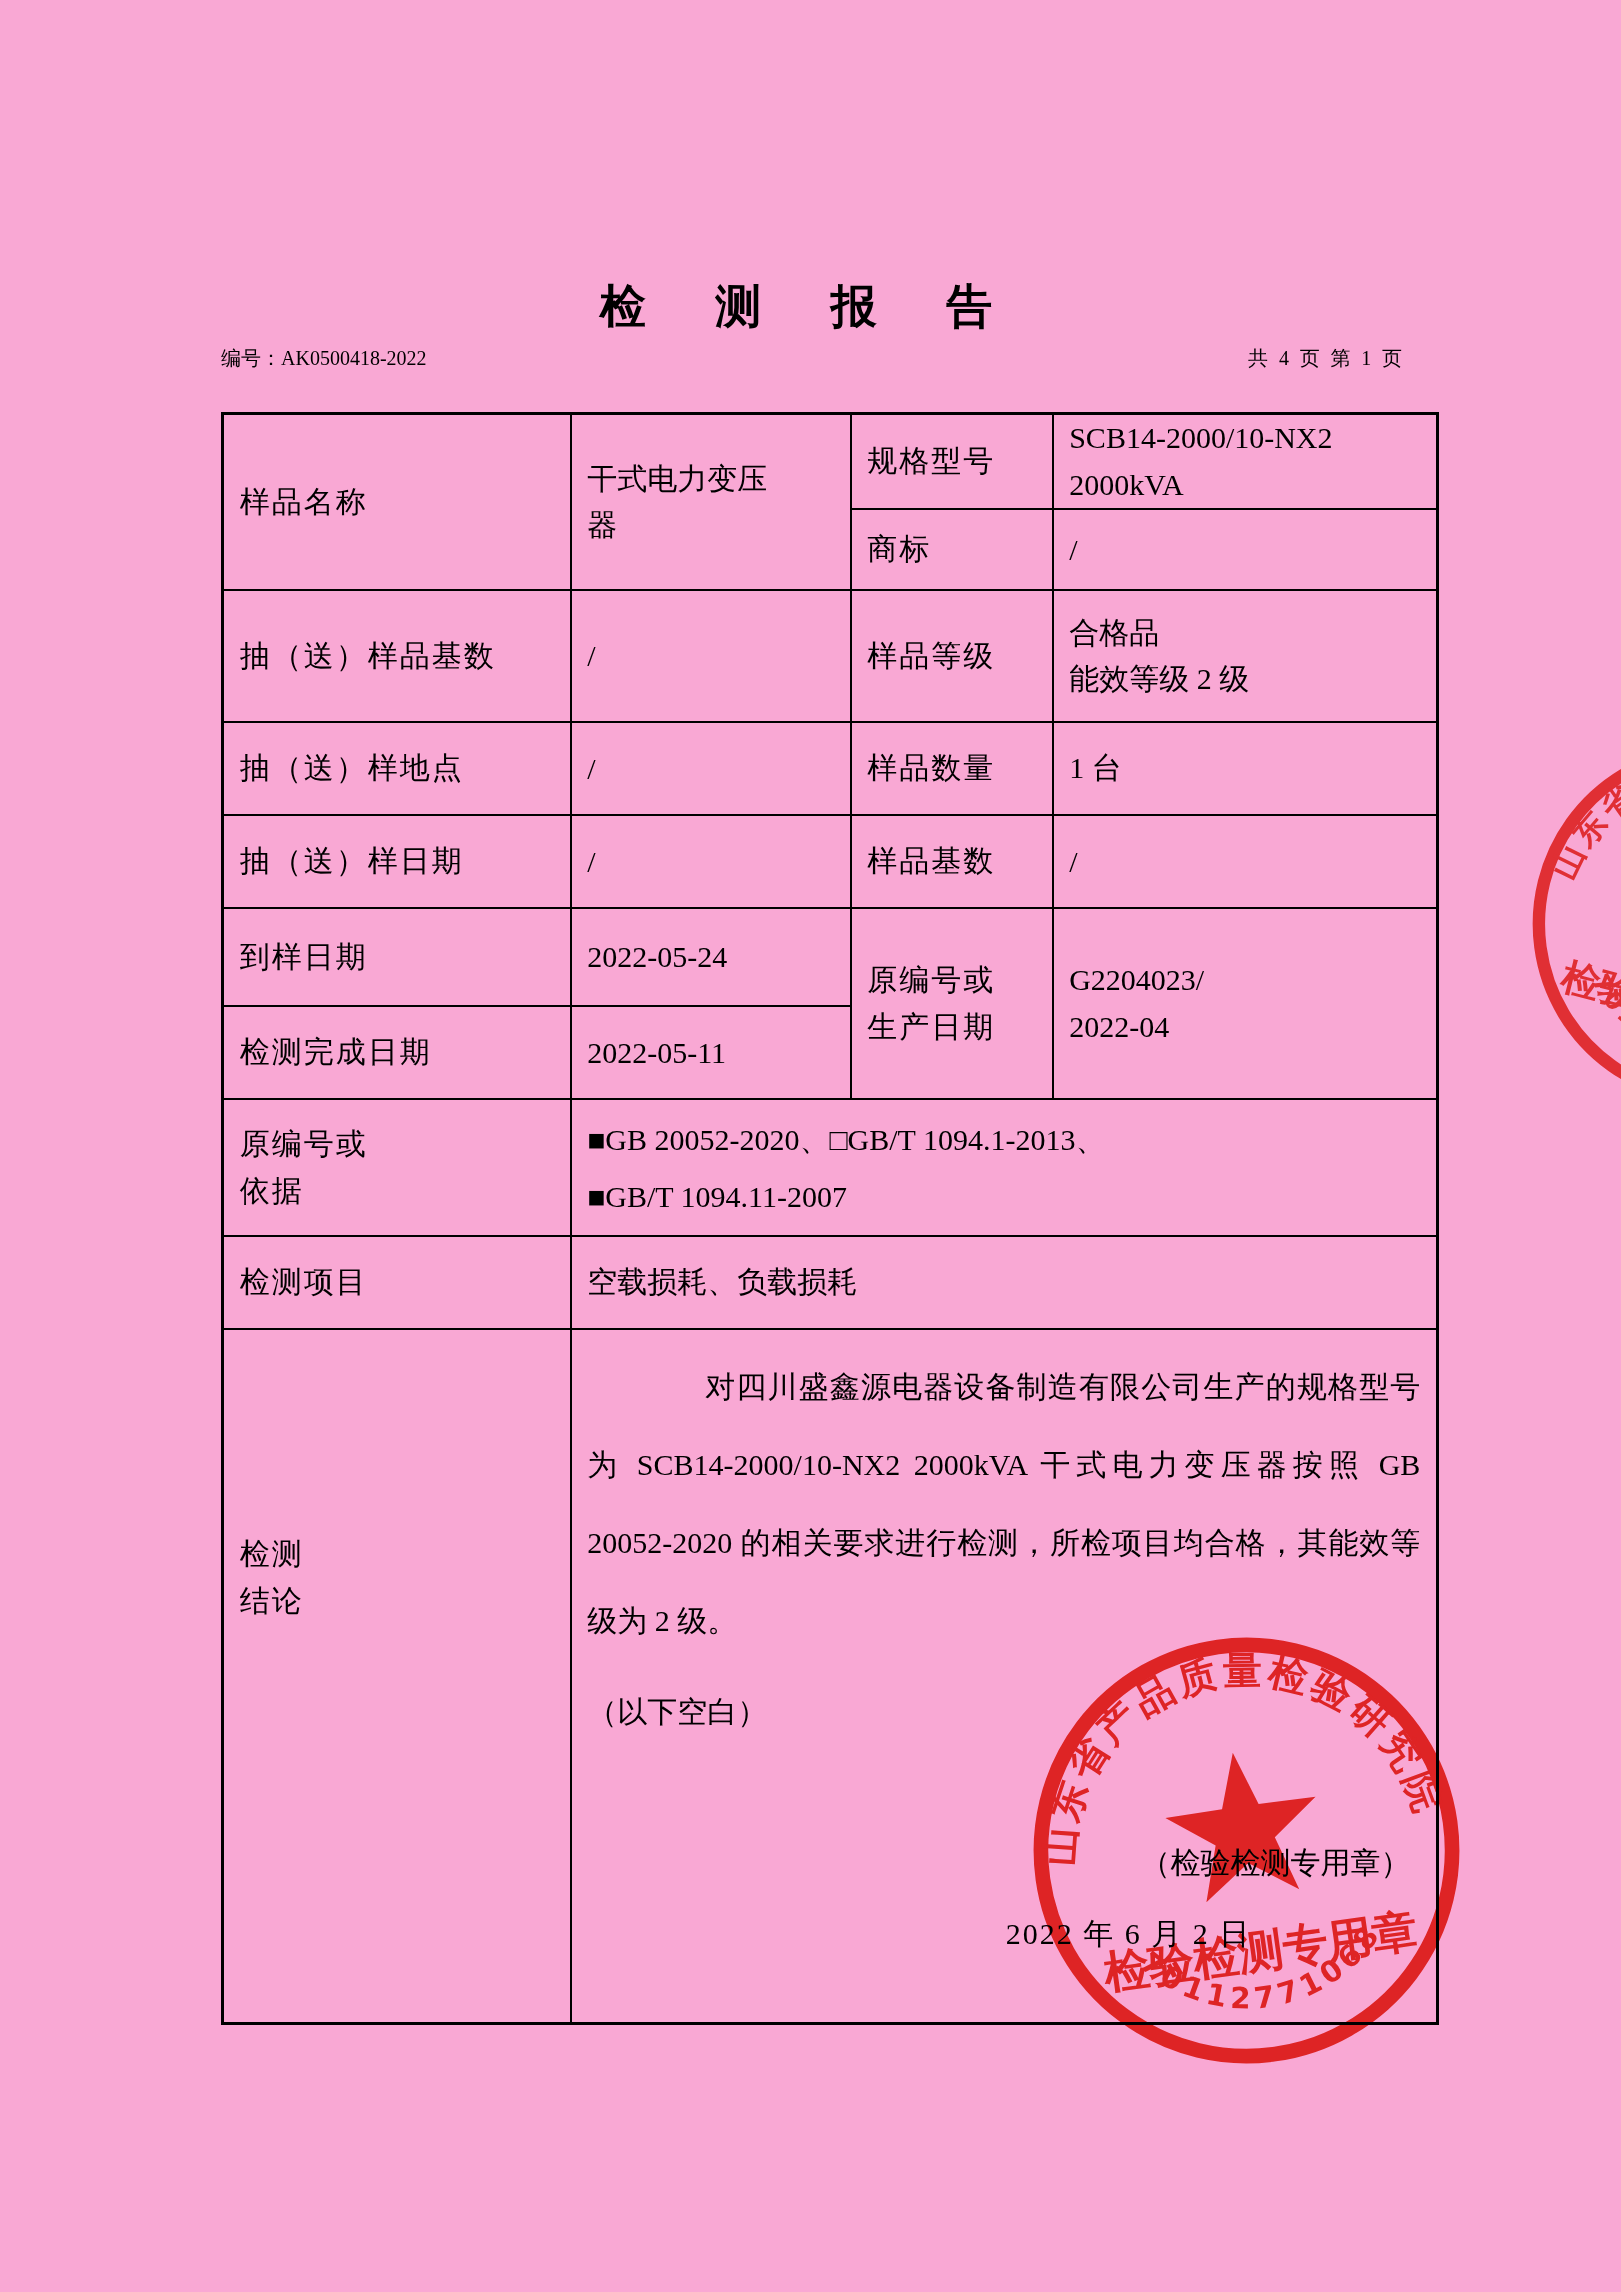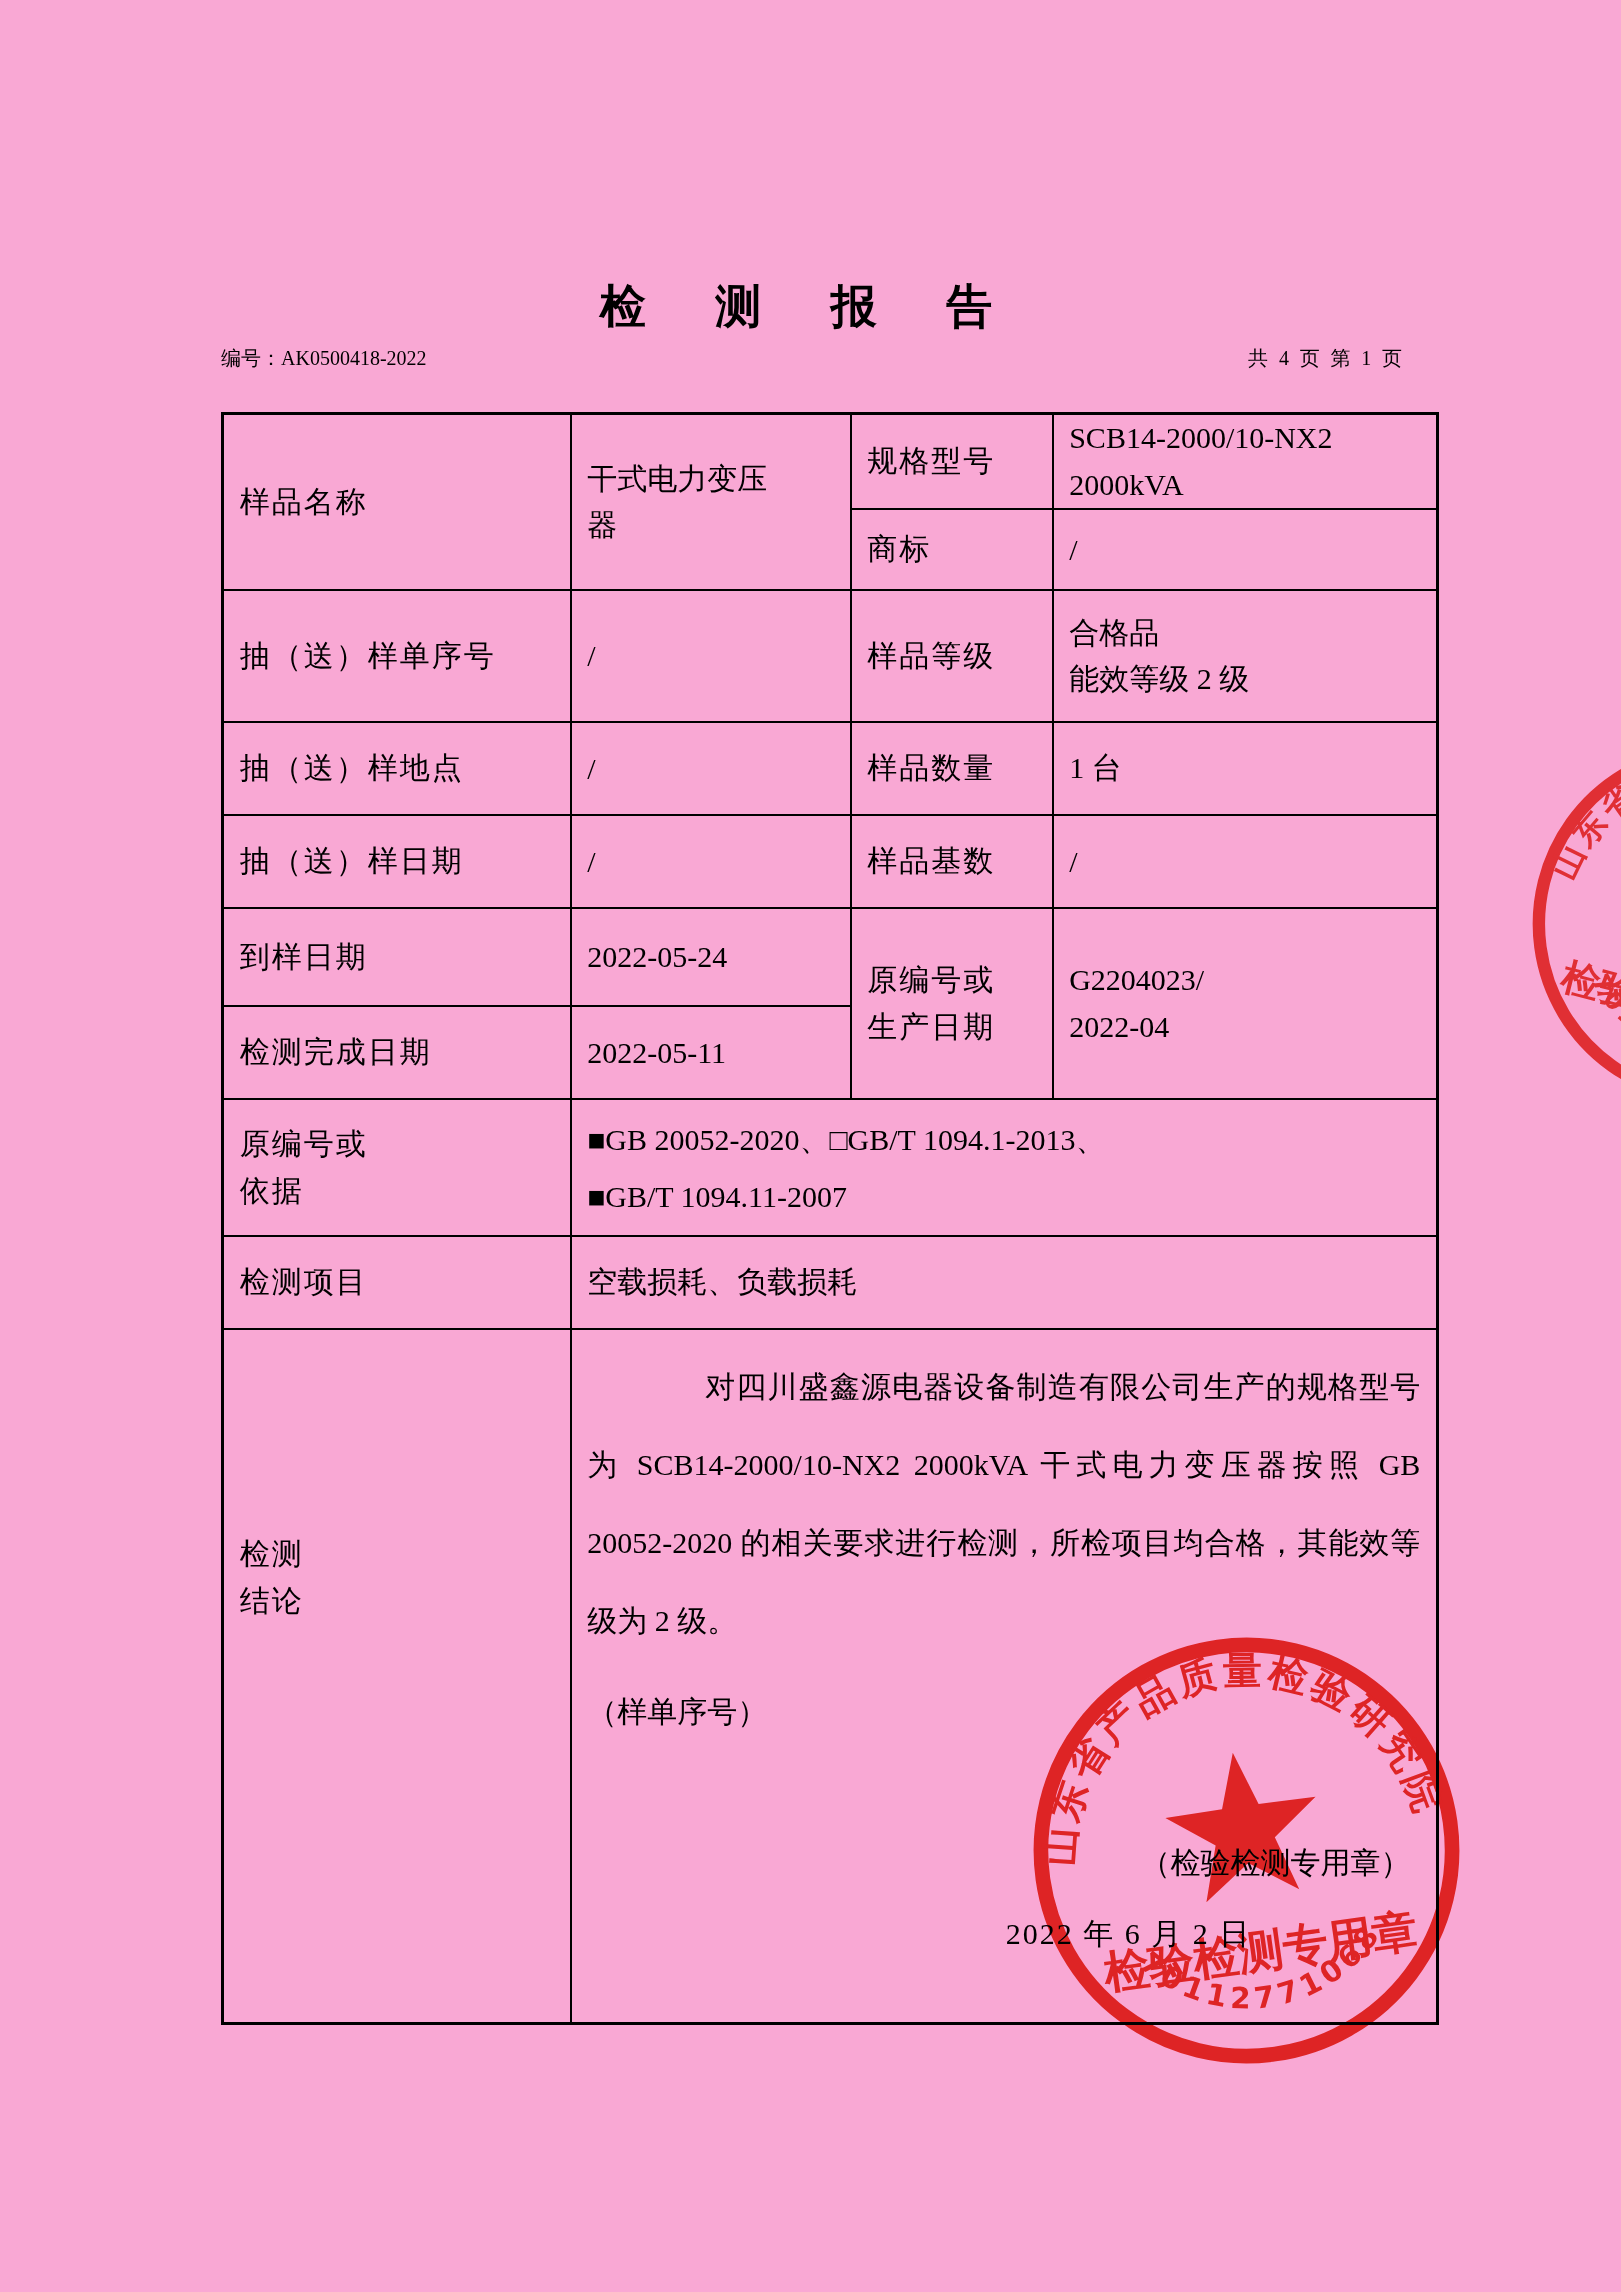--- a/index.html
+++ b/index.html
@@ -89,21 +89,21 @@
       <td class="val tight">
         <div>SCB14-2000/10-NX2</div>
         <div>2000kVA</div>
       </td>
     </tr>
     <tr style="height:81px">
       <td class="lab">商标</td>
       <td class="val">/</td>
     </tr>
     <tr style="height:132px">
-      <td class="lab">抽（送）样单序号</td>
+      <td class="lab">抽（送）样品基数</td>
       <td class="val">/</td>
       <td class="lab">样品等级</td>
       <td class="val tight">
         <div>合格品</div>
         <div>能效等级 2 级</div>
       </td>
     </tr>
     <tr style="height:93px">
       <td class="lab">抽（送）样地点</td>
       <td class="val">/</td>
@@ -148,21 +148,21 @@
     </tr>
     <tr style="height:694px">
       <td class="lab tight concl-lab">
         <div>
           <div>检测</div>
           <div>结论</div>
         </div>
       </td>
       <td class="concl-cell" colspan="3">
         <div class="concl-para">对四川盛鑫源电器设备制造有限公司生产的规格型号为 SCB14-2000/10-NX2  2000kVA 干式电力变压器按照 GB 20052-2020 的相关要求进行检测，所检项目均合格，其能效等级为 2 级。</div>
-        <div class="blank-note">（样单序号）</div>
+        <div class="blank-note">（以下空白）</div>
         <div class="seal-note">（检验检测专用章）</div>
         <div class="concl-date">2022 年 6 月 2 日</div>
       </td>
     </tr>
   </tbody>
     </table>
 
   <svg class="stamp stamp1" width="451" height="451" viewBox="0 0 430 430">
     <circle cx="215" cy="215" r="196" fill="none" stroke="#e2261c" stroke-width="14"></circle>
     <path id="sealTopArc1" d="M 57 273 A 166 166 0 1 1 373 273" fill="none"></path>

